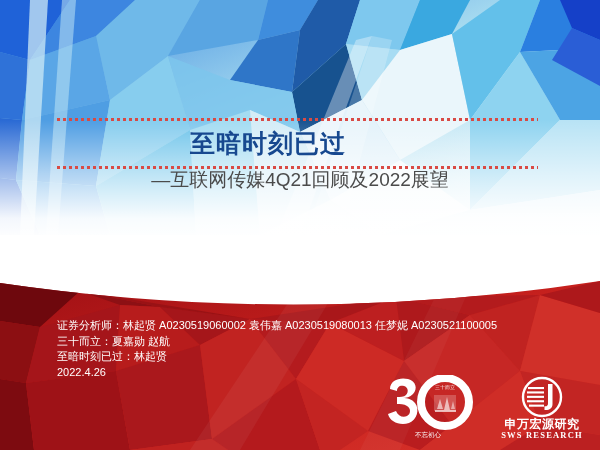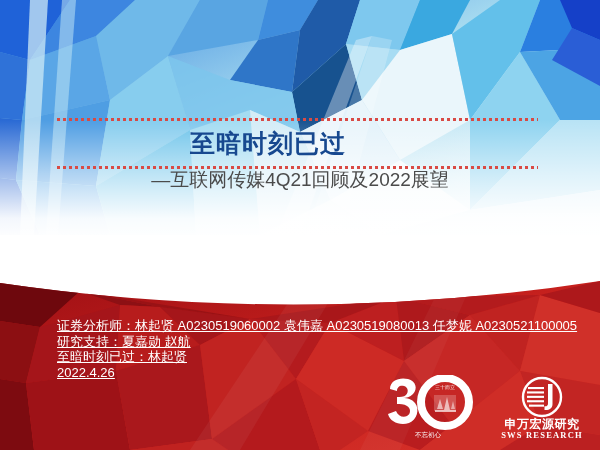--- a/index.html
+++ b/index.html
@@ -84,24 +84,23 @@
   }
   .red-band svg { display: block; }
 
   
   .credits {
     position: absolute;
     left: 57px;
     top: 318px;
     width: 500px;
     color: #ffffff;
-    font-size: 13px;
+    font-size: 11px;
     line-height: 15.5px;
     white-space: nowrap;
-    text-decoration: underline;
   }
   .credits .line { display: block; }
 
   
   .logo-area {
     position: absolute;
     right: 12px;
     bottom: 6px;
     height: 72px;
     display: flex;
@@ -230,21 +229,21 @@
         <polygon points="250,44 396,22 330,48" fill="#a9171a"></polygon>
 
         <polygon points="300,10 340,8 240,175 190,175" fill="#ffffff" opacity="0.05"></polygon>
         <polygon points="440,12 470,12 400,175 360,175" fill="#ffffff" opacity="0.04"></polygon>
       </g>
     </svg>
   </div>
 
   <div class="credits">
     <span class="line">证券分析师：林起贤  A0230519060002   袁伟嘉  A0230519080013  任梦妮 A0230521100005</span>
-    <span class="line">研究支持：夏嘉勋 赵航</span>
+    <span class="line">三十而立：夏嘉勋 赵航</span>
     <span class="line">至暗时刻已过：林起贤</span>
     <span class="line">2022.4.26</span>
   </div>
 
   <div class="logo-area">
 
     <svg class="logo-30" width="92" height="66" viewBox="0 0 92 66" xmlns="http://www.w3.org/2000/svg">
 
       <path d="M8,14 C8,5 18,2 26,4 C34,6 36,14 31,19 C28,22 24,23 21,23 C25,23 30,24 33,28 C38,34 35,45 27,48 C18,51 8,47 6,39 L14,36 C16,41 21,43 25,41 C29,39 29,33 25,31 C22,29 18,29 15,29 L15,22 C18,22 22,22 24,20 C27,17 26,12 22,11 C18,10 15,12 15,16 Z" fill="#ffffff"></path>
 

